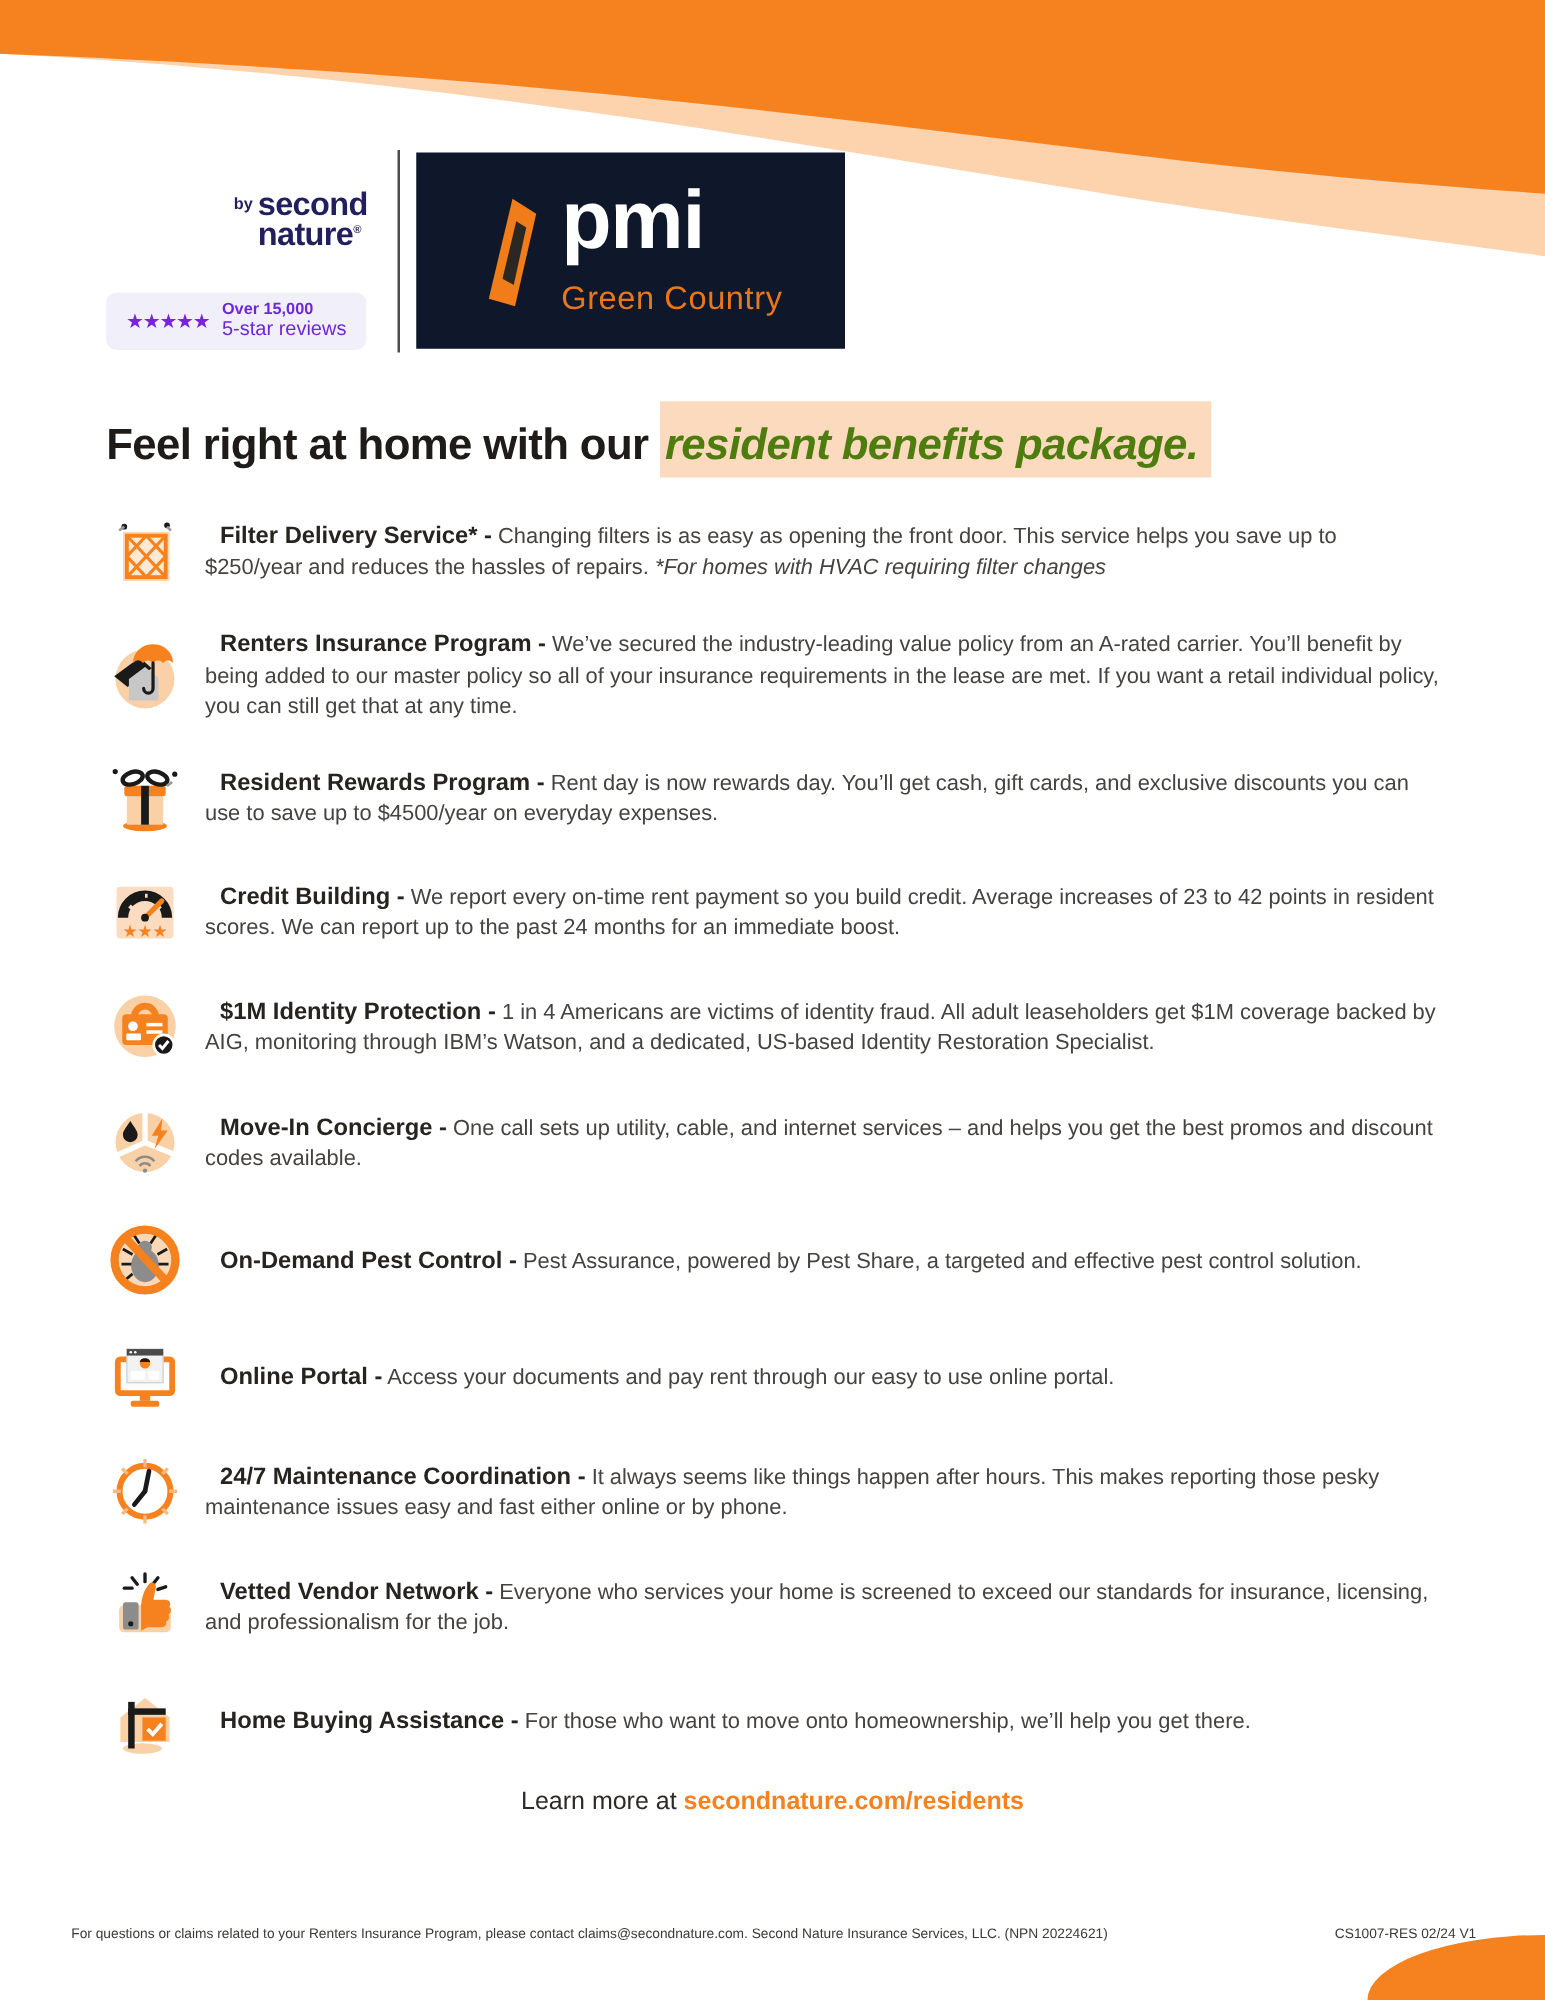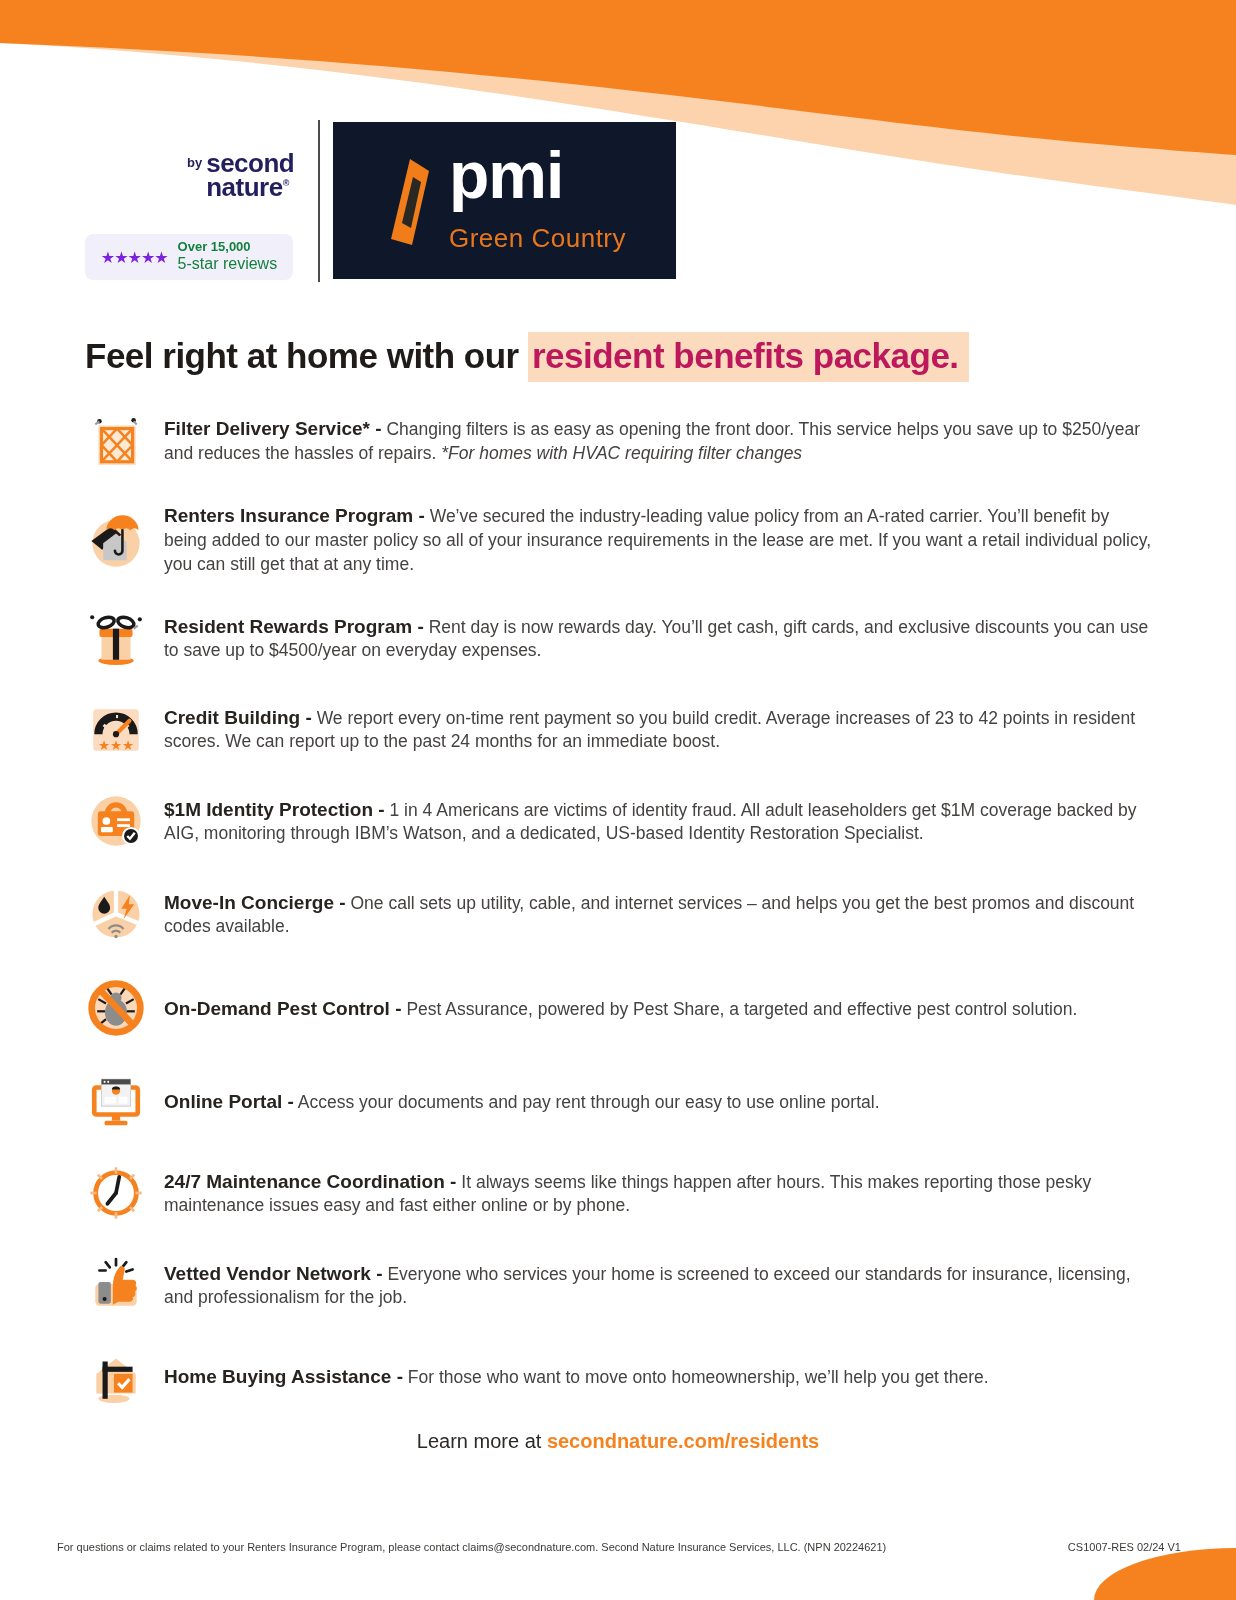--- a/index.html
+++ b/index.html
@@ -10,39 +10,39 @@
   
   .logo-row{position:absolute;left:85px;top:118px;width:620px;height:170px;}
   .hex-wrap{position:absolute;left:0;top:6px;}
   .byline{position:absolute;left:102px;top:34px;display:flex;gap:4px;color:#221f5e;}
   .byline .by{font-size:13px;font-weight:700;margin-top:3px;}
   .brand-words{font-size:26px;font-weight:800;line-height:.92;letter-spacing:-.5px;}
   .brand-words sup{font-size:9px;}
   .reviews-badge{position:absolute;left:0;top:116px;width:208px;height:46px;background:#f1f0fa;
         border-radius:8px;display:flex;align-items:center;justify-content:center;gap:10px;}
   .stars{color:#7a22dc;font-size:16px;letter-spacing:-1px;white-space:nowrap;}
-  .reviews-text{color:#15803d;line-height:1.15;}
+  .reviews-text{color:#6d28d9;line-height:1.15;}
   .reviews-text .l1{font-size:13px;font-weight:700;}
   .reviews-text .l2{font-size:16px;}
   .v-divider{position:absolute;left:233px;top:2px;width:2px;height:162px;background:#4c4c4c;}
   .pmi-box{position:absolute;left:248px;top:4px;width:343px;height:157px;background:#0f172a;
         display:flex;align-items:center;justify-content:center;gap:14px;}
   .pmi-text{display:flex;flex-direction:column;align-items:flex-start;}
   .pmi-name{color:#ffffff;font-size:66px;font-weight:800;line-height:.85;letter-spacing:-1px;}
   .pmi-loc{color:#e8761b;font-size:26px;margin-top:19px;white-space:nowrap;letter-spacing:.5px;}
   
   .title{position:absolute;left:85px;top:336px;font-size:35px;font-weight:800;color:#1e1b18;
         letter-spacing:-.5px;white-space:nowrap;}
-  .title .hl{color:#be185d;background:#fbdabe;padding:4px 10px 7px 4px;}
+  .title .hl{color:#4d7c0f;background:#fbdabe;padding:15px 10px 7px 4px;font-style:italic;}
   
   .benefits{position:absolute;left:85px;top:412px;width:1066px;display:flex;flex-direction:column;gap:33px;}
   .row{display:flex;gap:17px;align-items:center;}
   .icon-cell{width:62px;min-width:62px;display:flex;justify-content:center;align-items:center;}
   .row p{margin:0;font-size:17.5px;line-height:1.36;color:#454240;}
-  .row p strong{font-size:19px;color:#27231f;font-weight:700;}
+  .row p strong{font-size:19px;color:#27231f;font-weight:700;margin-left:12px;}
   .row p em{font-style:italic;}
   
   .learn-more{position:absolute;top:1430px;left:0;width:100%;text-align:center;font-size:20px;color:#2d2a26;}
   .learn-more .lnk{color:#f6821f;font-weight:800;margin-top:37px;}
   
   .fine-print{position:absolute;top:1541px;left:57px;right:55px;display:flex;
         justify-content:space-between;font-size:11px;color:#3c3936;}
   .fine-print .left{white-space:nowrap;}
   .fine-print .right{white-space:nowrap;}
   .corner-blob{position:absolute;right:0;bottom:0;width:142px;height:52px;background:#f6821f;

